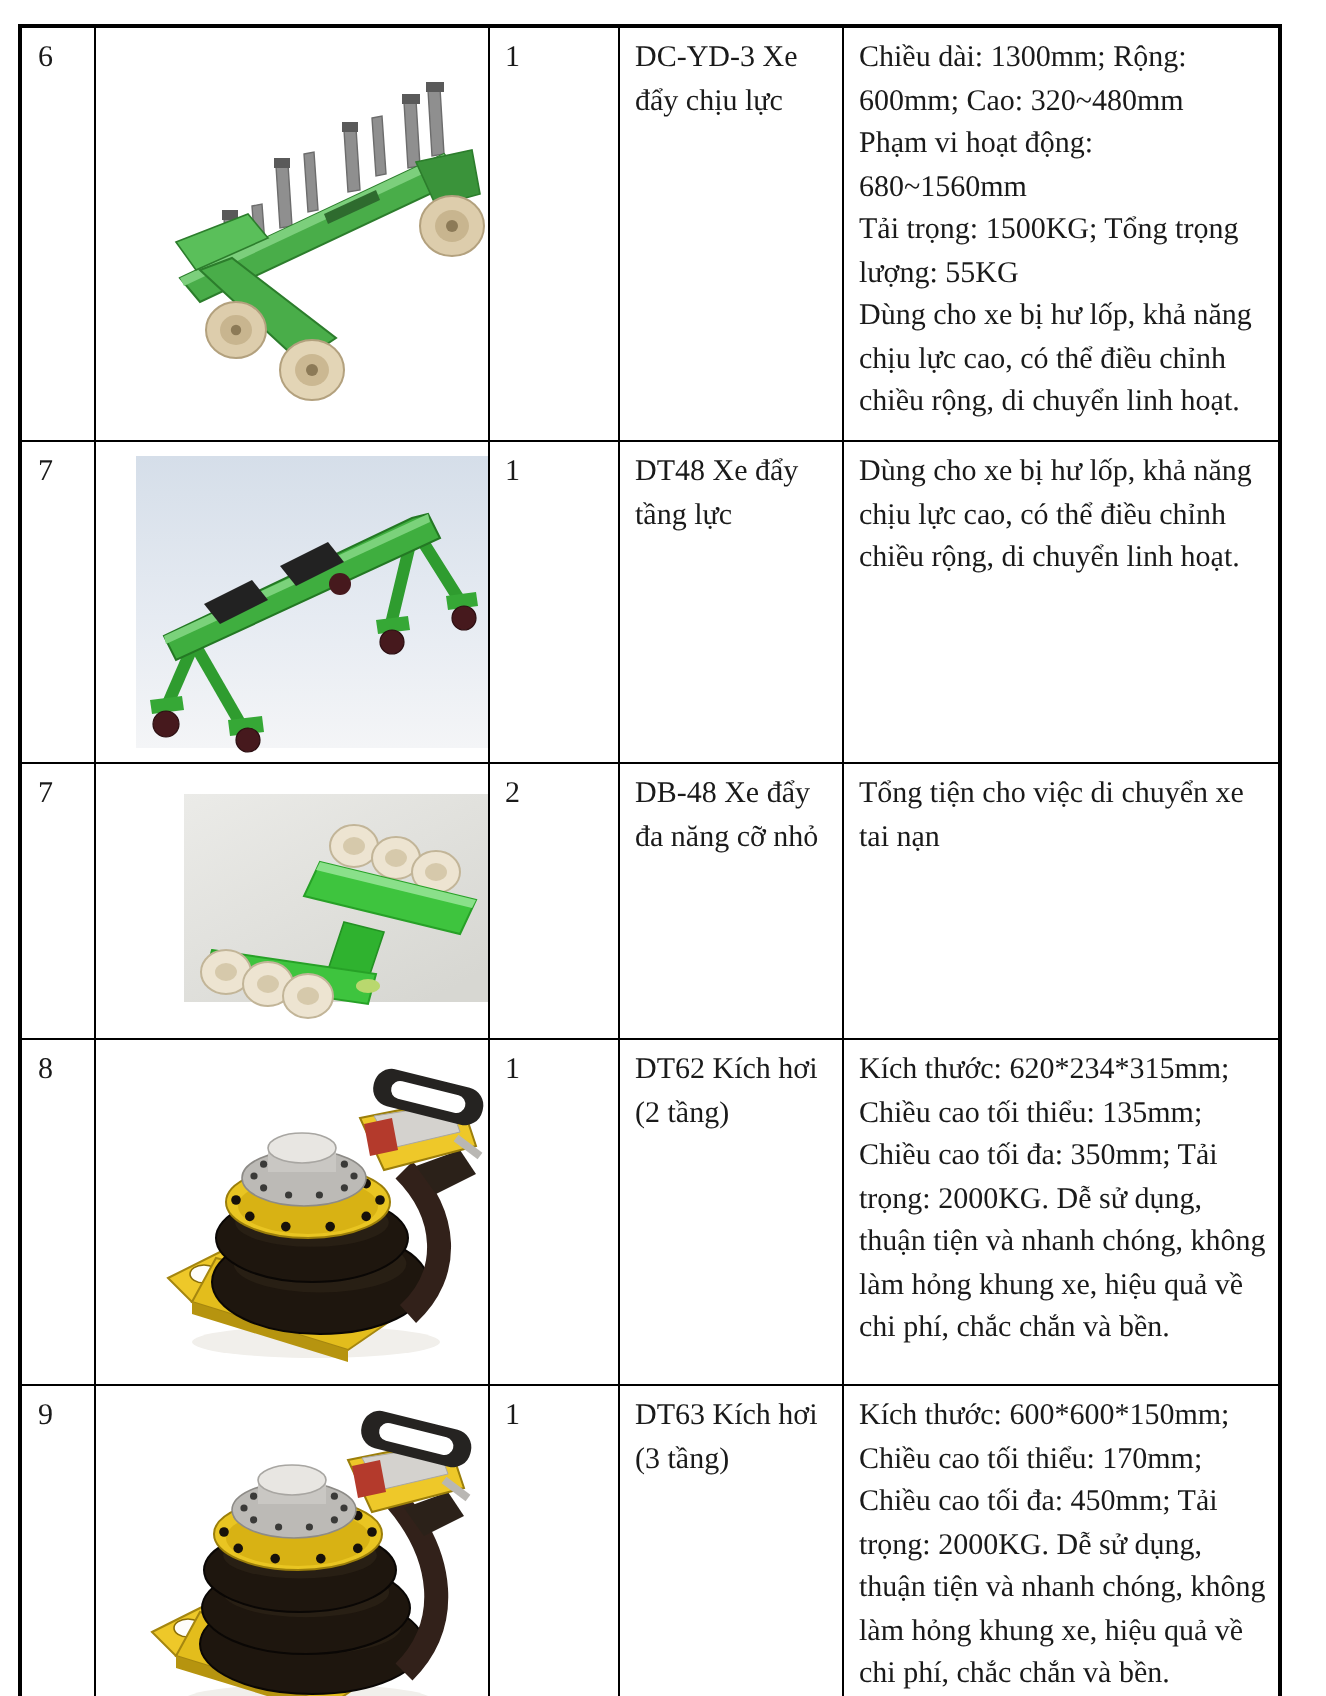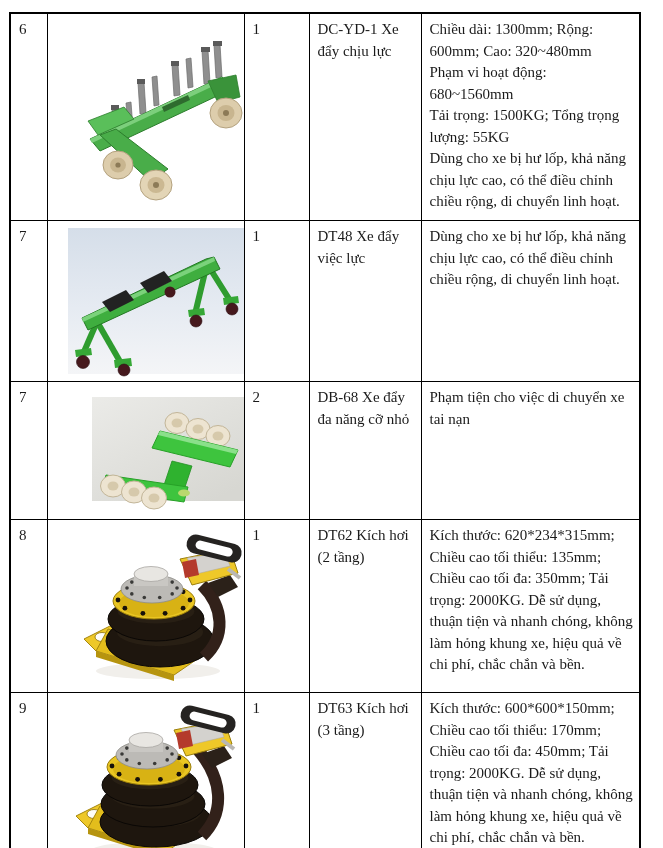--- a/index.html
+++ b/index.html
@@ -84,21 +84,21 @@
  <ellipse cx="62" cy="146" rx="15" ry="14" fill="#ddcdac" stroke="#b3a17e" stroke-width="1"></ellipse>
  <ellipse cx="62" cy="146" rx="8" ry="7.5" fill="#c8b58f"></ellipse>
                 <circle cx="62" cy="146" r="2.6" fill="#8c7a57"></circle>
  <ellipse cx="100" cy="166" rx="16" ry="15" fill="#e3d5b6" stroke="#b3a17e" stroke-width="1"></ellipse>
  <ellipse cx="100" cy="166" rx="8.5" ry="8" fill="#cbb892"></ellipse>
                 <circle cx="100" cy="166" r="3" fill="#8c7a57"></circle>
 </svg>
             </span>
     </td>
     <td class="c-qty">1</td>
-    <td class="c-name">DC-YD-1 Xe
+    <td class="c-name">DC-YD-3 Xe
 đẩy chịu lực</td>
     <td class="c-desc">Chiều dài: 1300mm; Rộng: 600mm; Cao: 320~480mm
 Phạm vi hoạt động: 680~1560mm
 Tải trọng: 1500KG; Tổng trọng lượng: 55KG
 Dùng cho xe bị hư lốp, khả năng chịu lực cao, có thể điều chỉnh chiều rộng, di chuyển linh hoạt.</td>
   </tr>
         <tr style="height: 154px;">
     <td class="c-num">7</td>
     <td class="c-img">
       <span class="illus">
@@ -132,21 +132,21 @@
  <polygon points="26,92 150,33 158,31 164,43 32,104" fill="#3fae3f" stroke="#237823" stroke-width="1"></polygon>
  <polygon points="26,92 158,31 159,35 27,96" fill="#7bd27b"></polygon>
  <polygon points="84,57 108,45 116,55 92,67" fill="#222222"></polygon>
  <polygon points="46,76 70,64 78,74 54,86" fill="#222222"></polygon>
  <circle cx="114" cy="66" r="5.5" fill="#46191d"></circle>
 </svg>
             </span>
     </td>
     <td class="c-qty">1</td>
     <td class="c-name">DT48 Xe đẩy
-việc lực</td>
+tầng lực</td>
     <td class="c-desc">Dùng cho xe bị hư lốp, khả năng chịu lực cao, có thể điều chỉnh chiều rộng, di chuyển linh hoạt.</td>
   </tr>
         <tr style="height: 131px;">
     <td class="c-num">7</td>
     <td class="c-img">
       <span class="illus">
 <svg width="194" height="128" viewBox="0 0 194 128" xmlns="http://www.w3.org/2000/svg">
  <defs>
                   <linearGradient id="gM" x1="0" y1="0" x2="0.8" y2="1">
   <stop offset="0" stop-color="#ebebe8"></stop>
@@ -176,23 +176,23 @@
  </g>
  <g fill="#d6c9ab">
   <ellipse cx="57" cy="99" rx="5.5" ry="4.5"></ellipse>
                   <ellipse cx="78" cy="105" rx="5.5" ry="4.5"></ellipse>
                   <ellipse cx="98" cy="111" rx="5.5" ry="4.5"></ellipse>
  </g>
 </svg>
             </span>
     </td>
     <td class="c-qty">2</td>
-    <td class="c-name">DB-68 Xe đẩy
+    <td class="c-name">DB-48 Xe đẩy
 đa năng cỡ nhỏ</td>
-    <td class="c-desc">Phạm tiện cho việc di chuyển xe tai nạn</td>
+    <td class="c-desc">Tổng tiện cho việc di chuyển xe tai nạn</td>
   </tr>
         <tr style="height: 166px;">
     <td class="c-num">8</td>
     <td class="c-img">
       <span class="illus">
               <svg width="194" height="163" viewBox="0 0 194 163" xmlns="http://www.w3.org/2000/svg">
                 <ellipse cx="102" cy="146" rx="62" ry="8" fill="#f1efeb"></ellipse>
                 <polygon points="28,114 56,100 68,108 40,126" fill="#eec829" stroke="#a5860f" stroke-width="1"></polygon>
                 <ellipse cx="46" cy="112" rx="7" ry="4.5" fill="#fefdf9" stroke="#8a6e08" stroke-width="0.8"></ellipse>
                 <polygon points="52,104 150,128 118,150 40,126" fill="#e3bd1c" stroke="#a5860f" stroke-width="1"></polygon>

